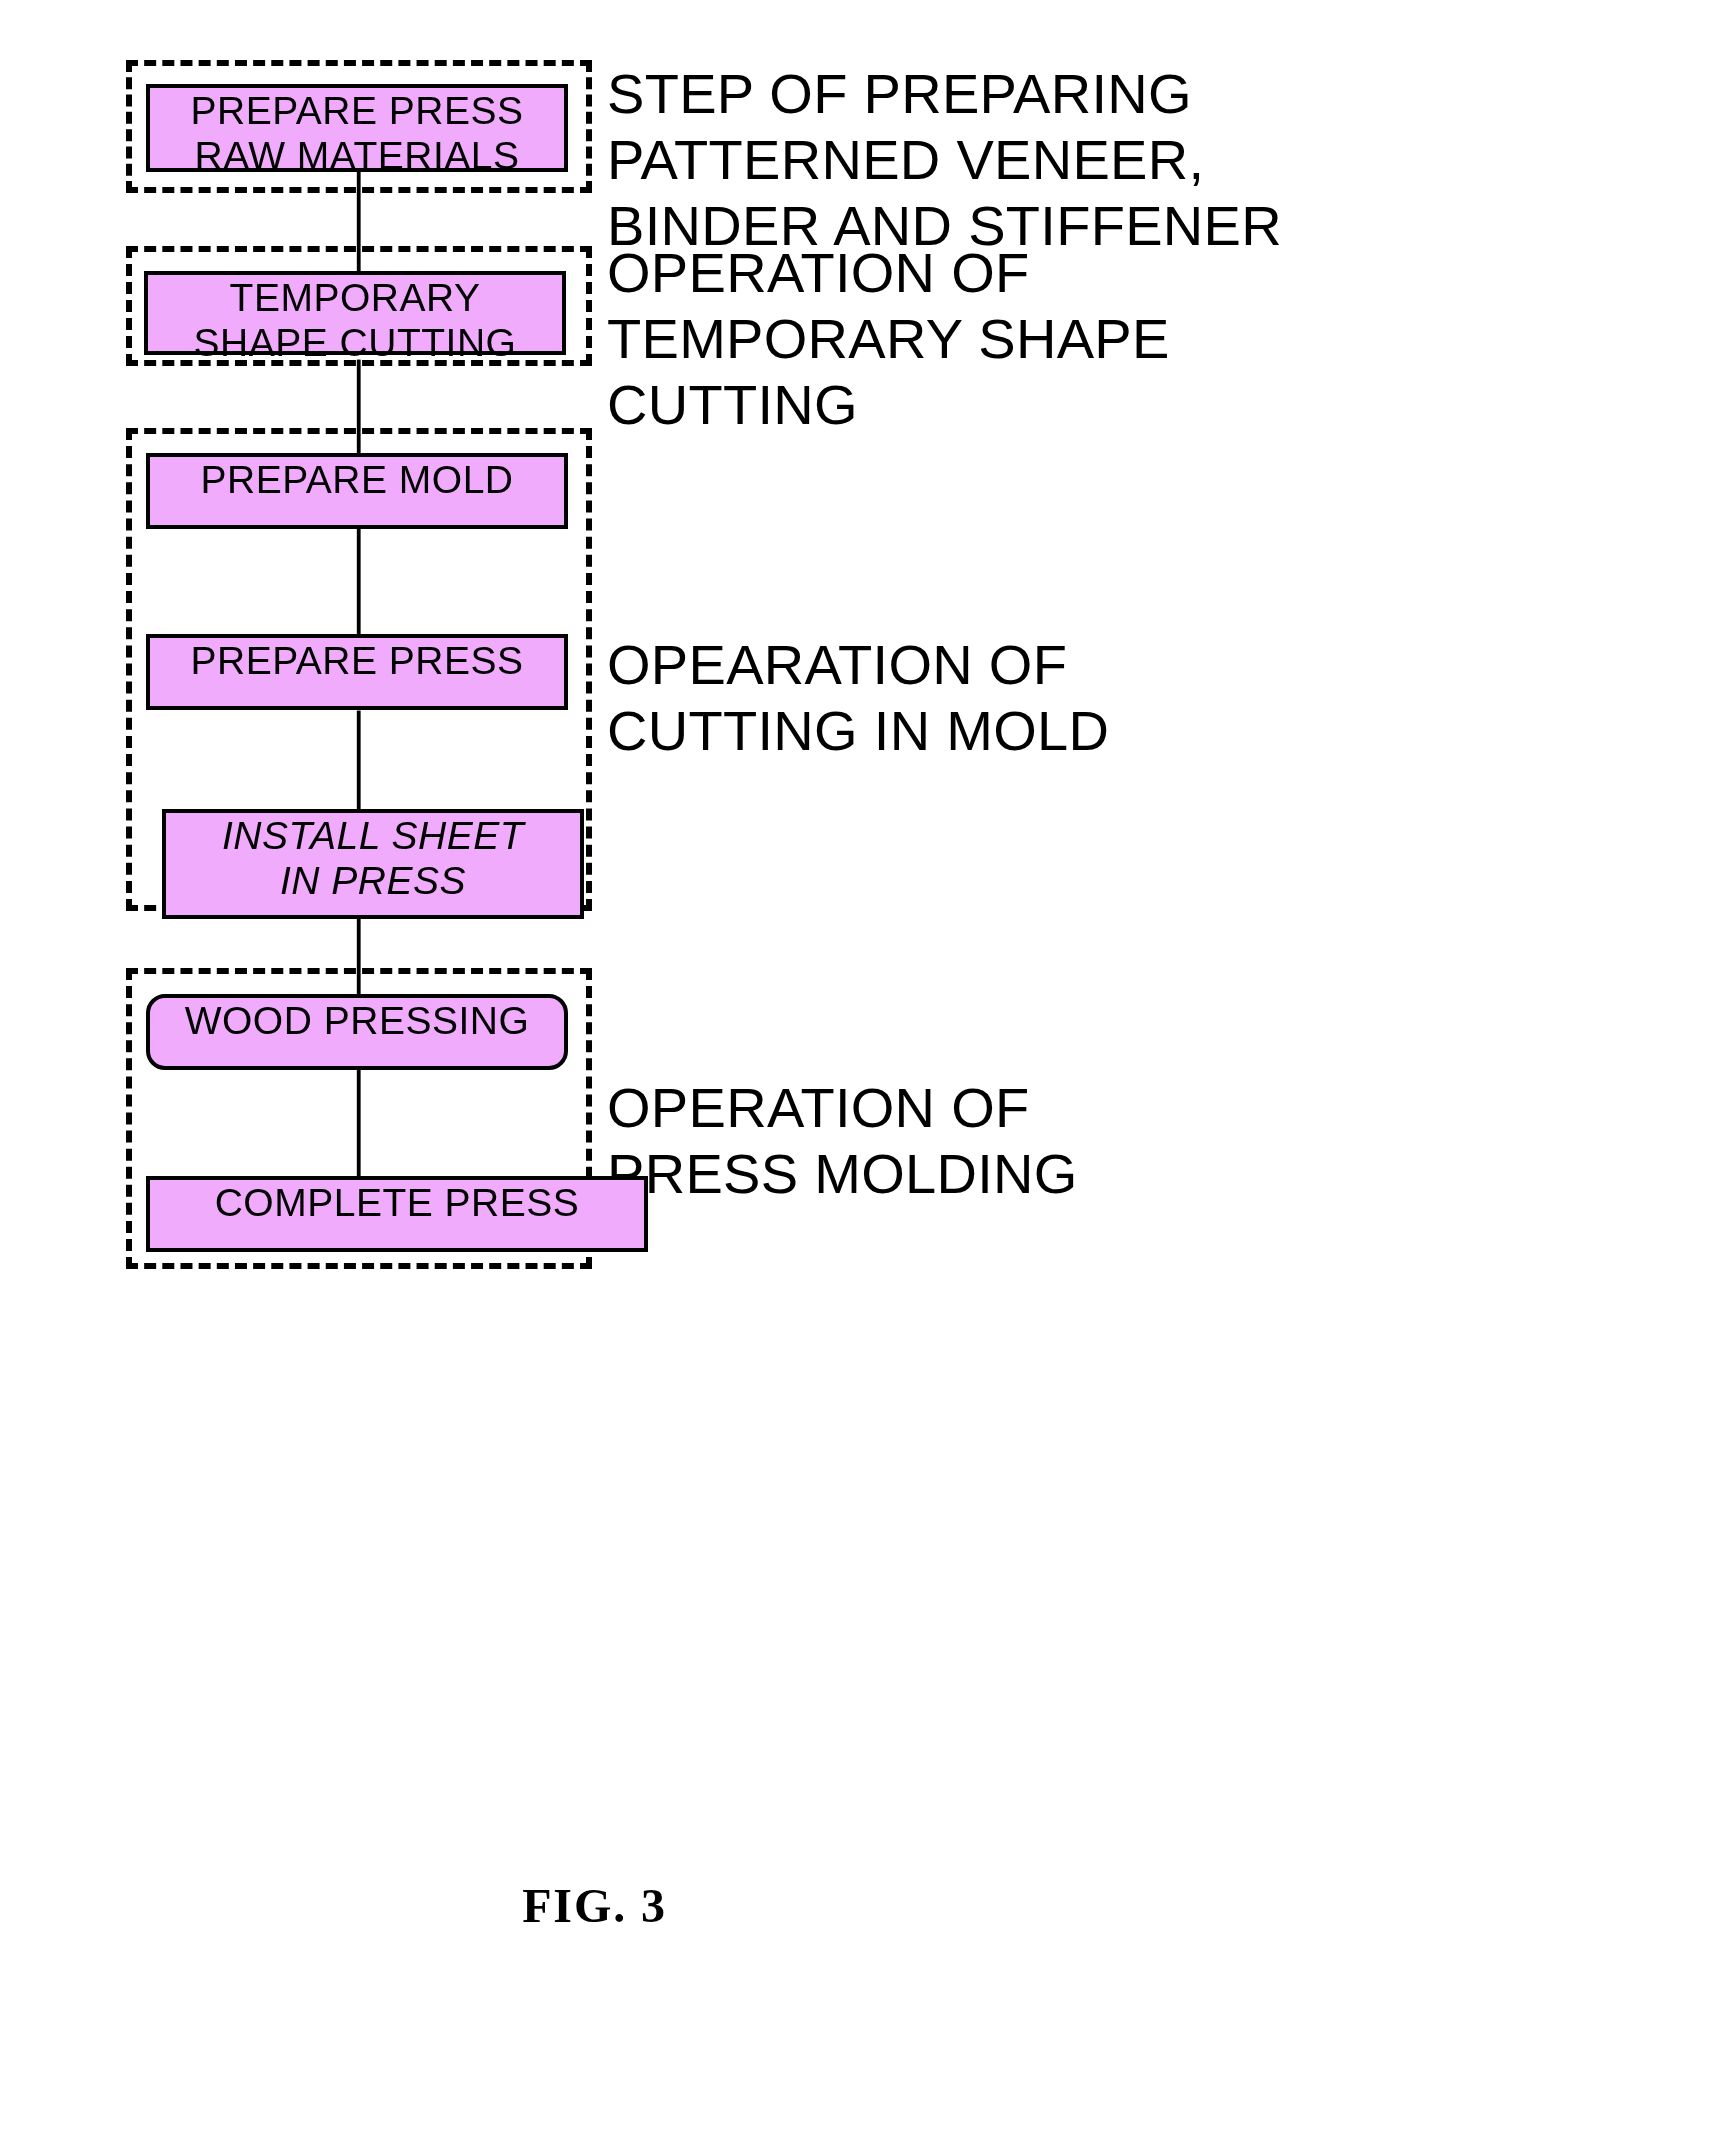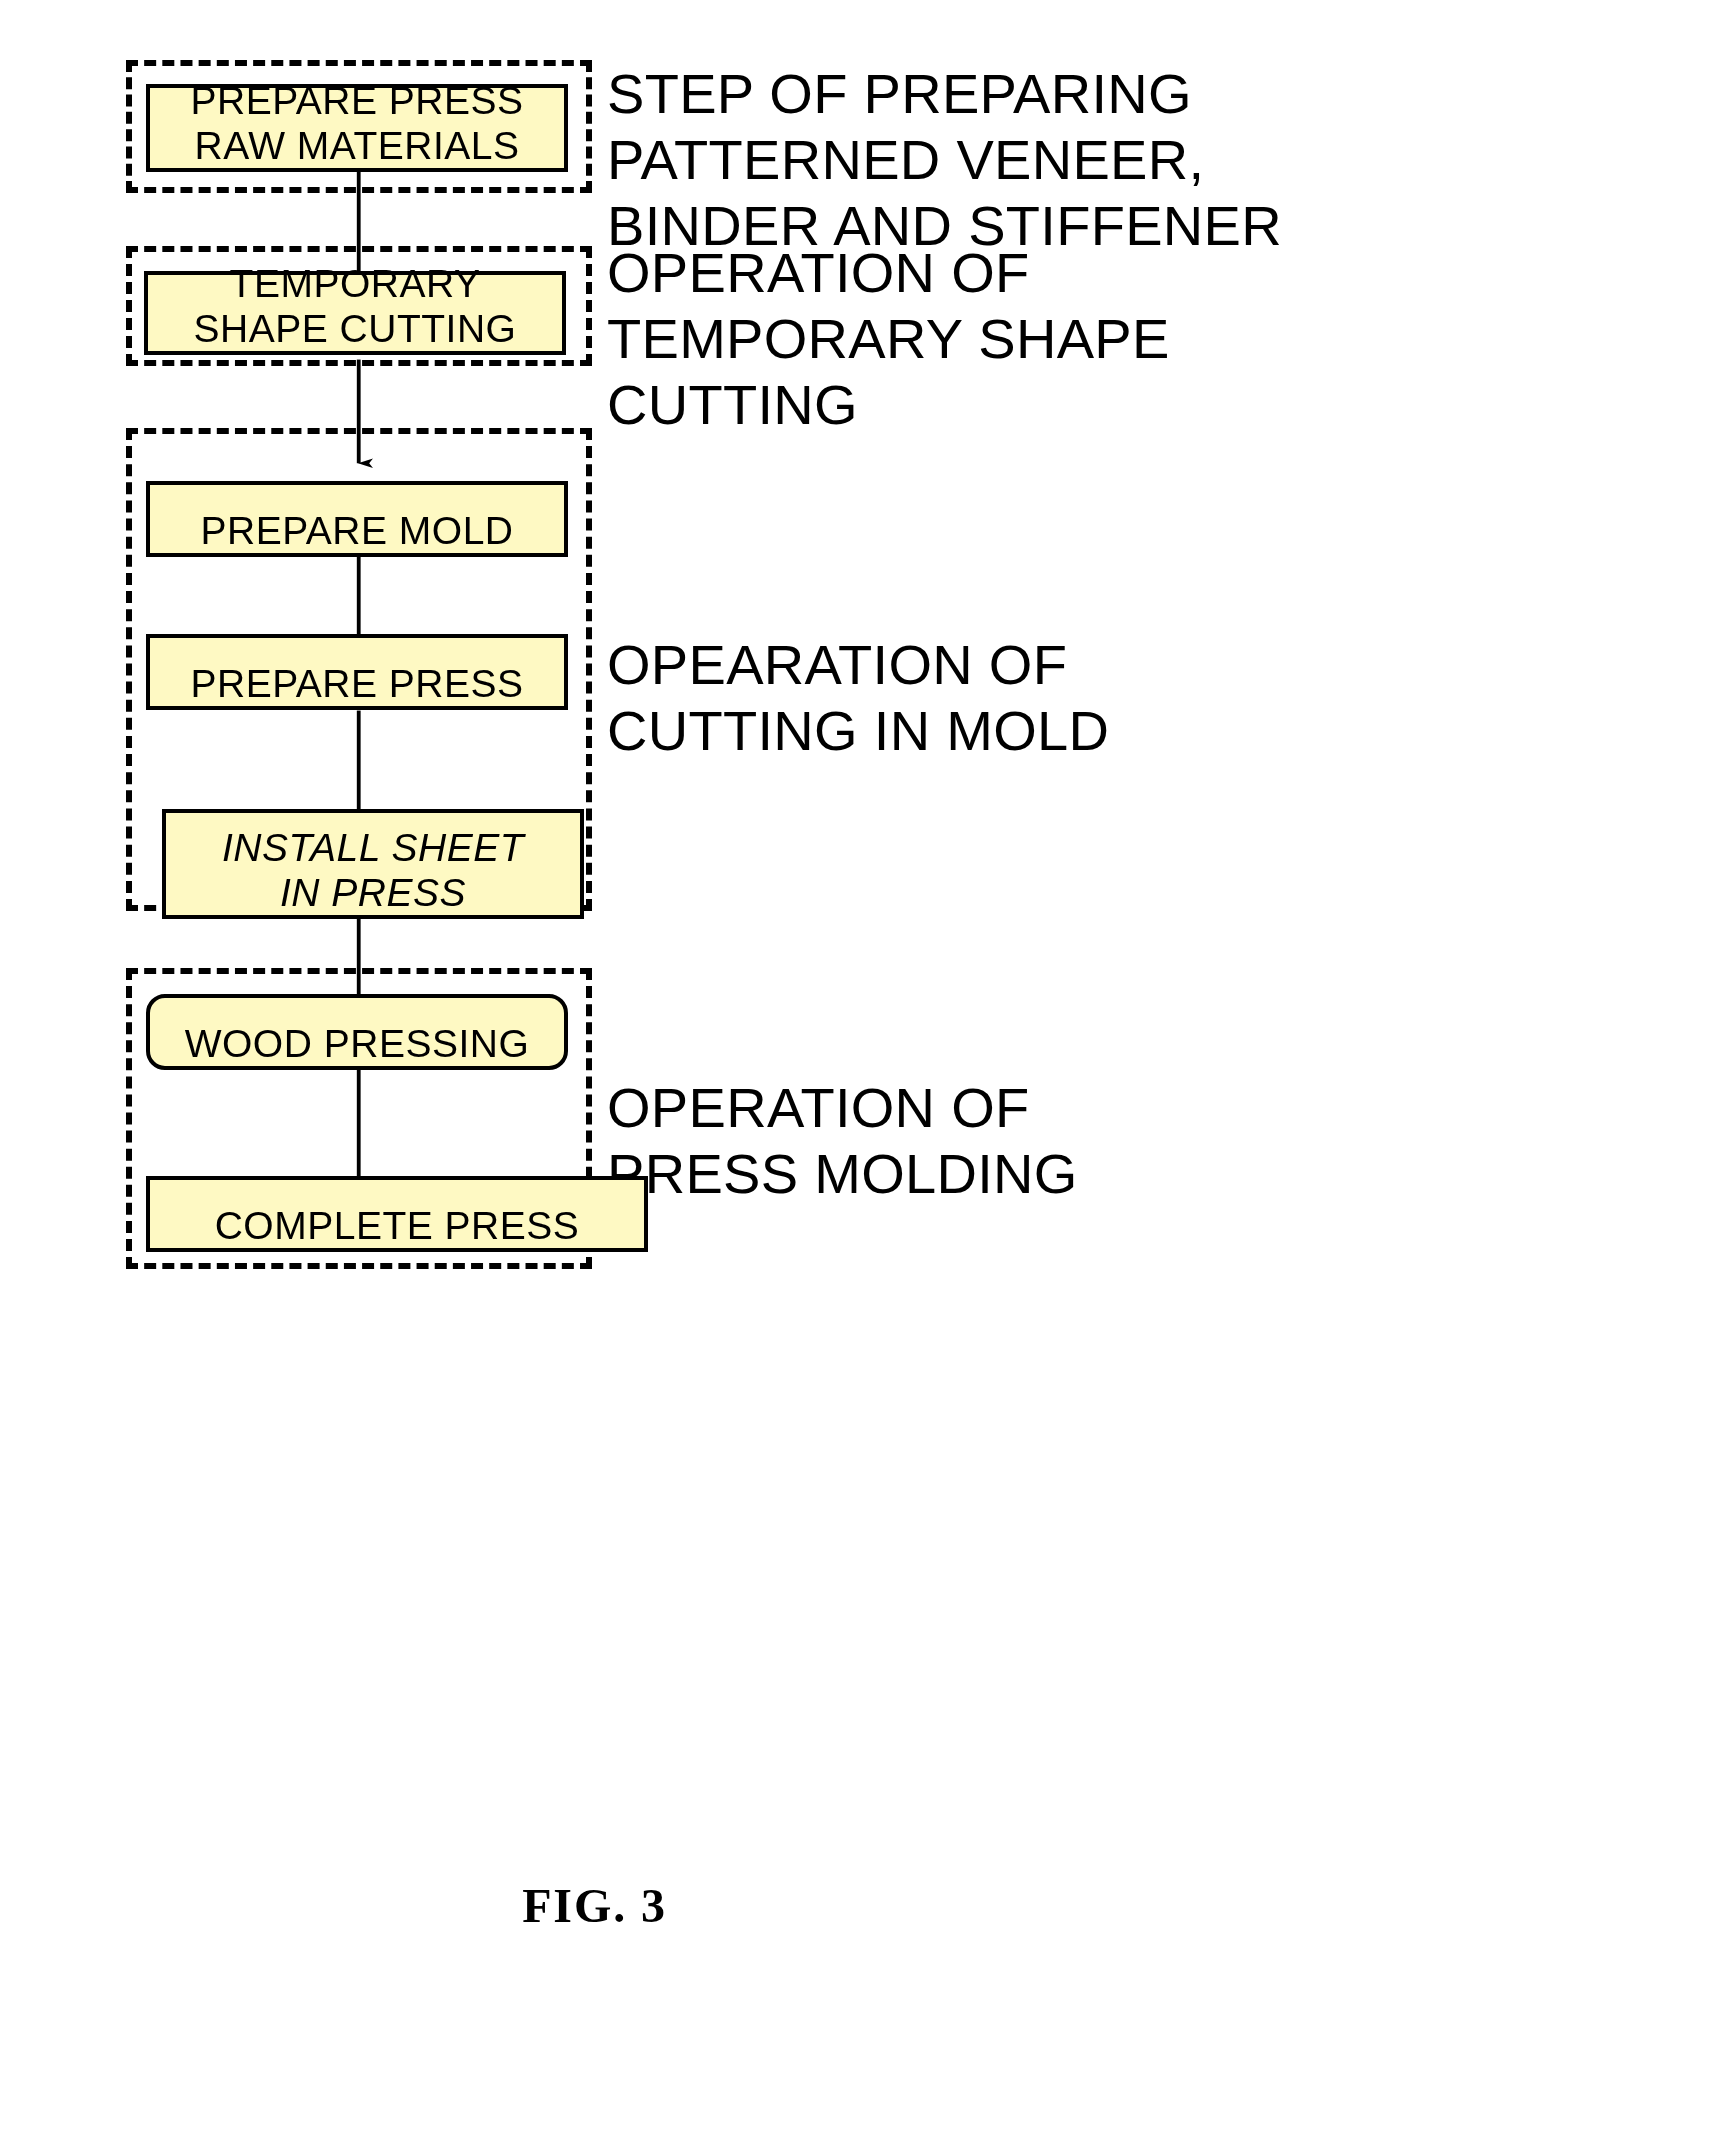--- a/index.html
+++ b/index.html
@@ -30,23 +30,23 @@
     border: 6.7px dashed #000000;
     box-sizing: border-box;
     background: transparent;
   }
 
   
   .proc-box {
     position: absolute;
     border: 4.8px solid #000000;
     box-sizing: border-box;
-    background: #fef9c3;
+    background: #f0abfc;
     display: flex;
-    align-items: flex-end;
+    align-items: flex-start;
     justify-content: center;
     z-index: 5;
   }
   .proc-label {
     font-size: 39px;
     line-height: 1.16;
     letter-spacing: 0.5px;
     text-align: center;
     white-space: pre-line;
     color: #000000;
@@ -129,21 +129,21 @@
     <span class="proc-label">TEMPORARY
 SHAPE CUTTING</span>
   </div>
 
   <div class="annotation" style="left:607px; top:240px; width:1027px;">OPERATION OF
 TEMPORARY SHAPE
 CUTTING</div>
 
   <div class="group-box" style="left:126px; top:428px; width:466px; height:483px;"></div>
 
-  <div class="proc-box" style="left:146px; top:453px; width:422px; height:76px;margin-top:28px;">
+  <div class="proc-box" style="left:146px; top:453px; width:422px; height:76px;">
     <span class="proc-label">PREPARE MOLD</span>
   </div>
 
   <div class="proc-box" style="left:146px; top:634px; width:422px; height:76px;">
     <span class="proc-label">PREPARE PRESS</span>
   </div>
 
   <div class="proc-box" style="left:162px; top:809px; width:422px; height:110px;font-style:italic;">
     <span class="proc-label">INSTALL SHEET
 IN PRESS</span>

